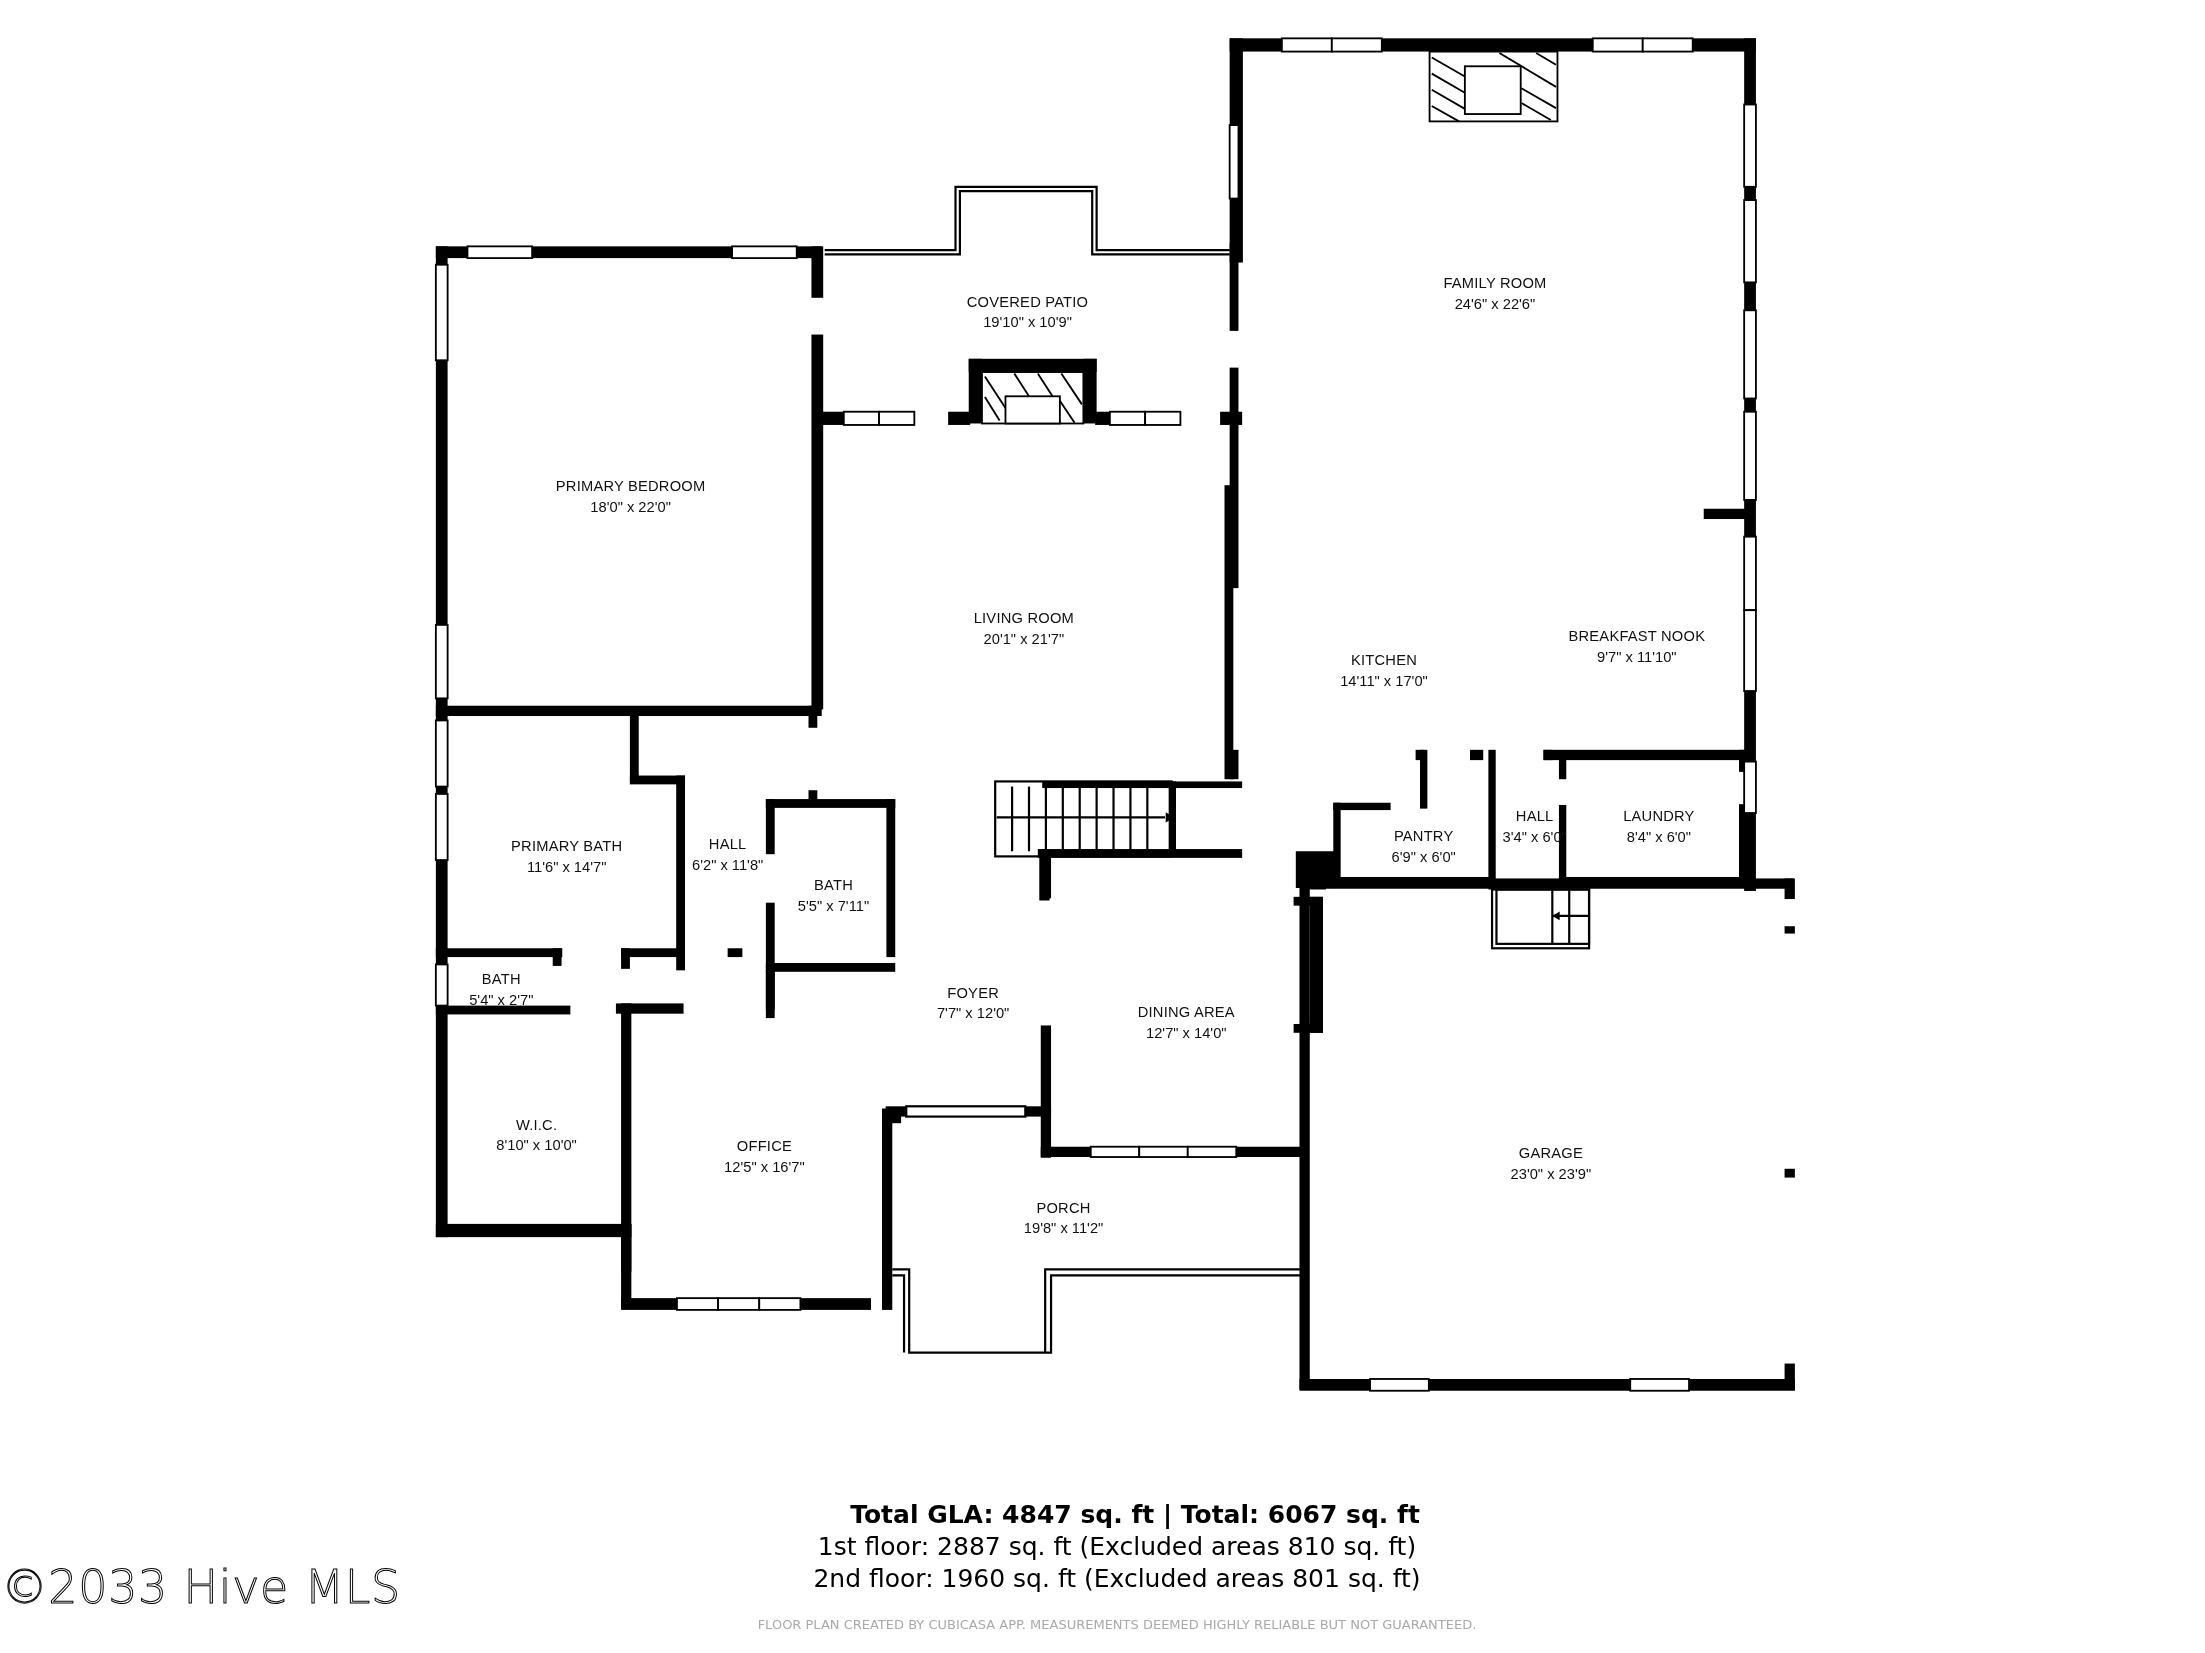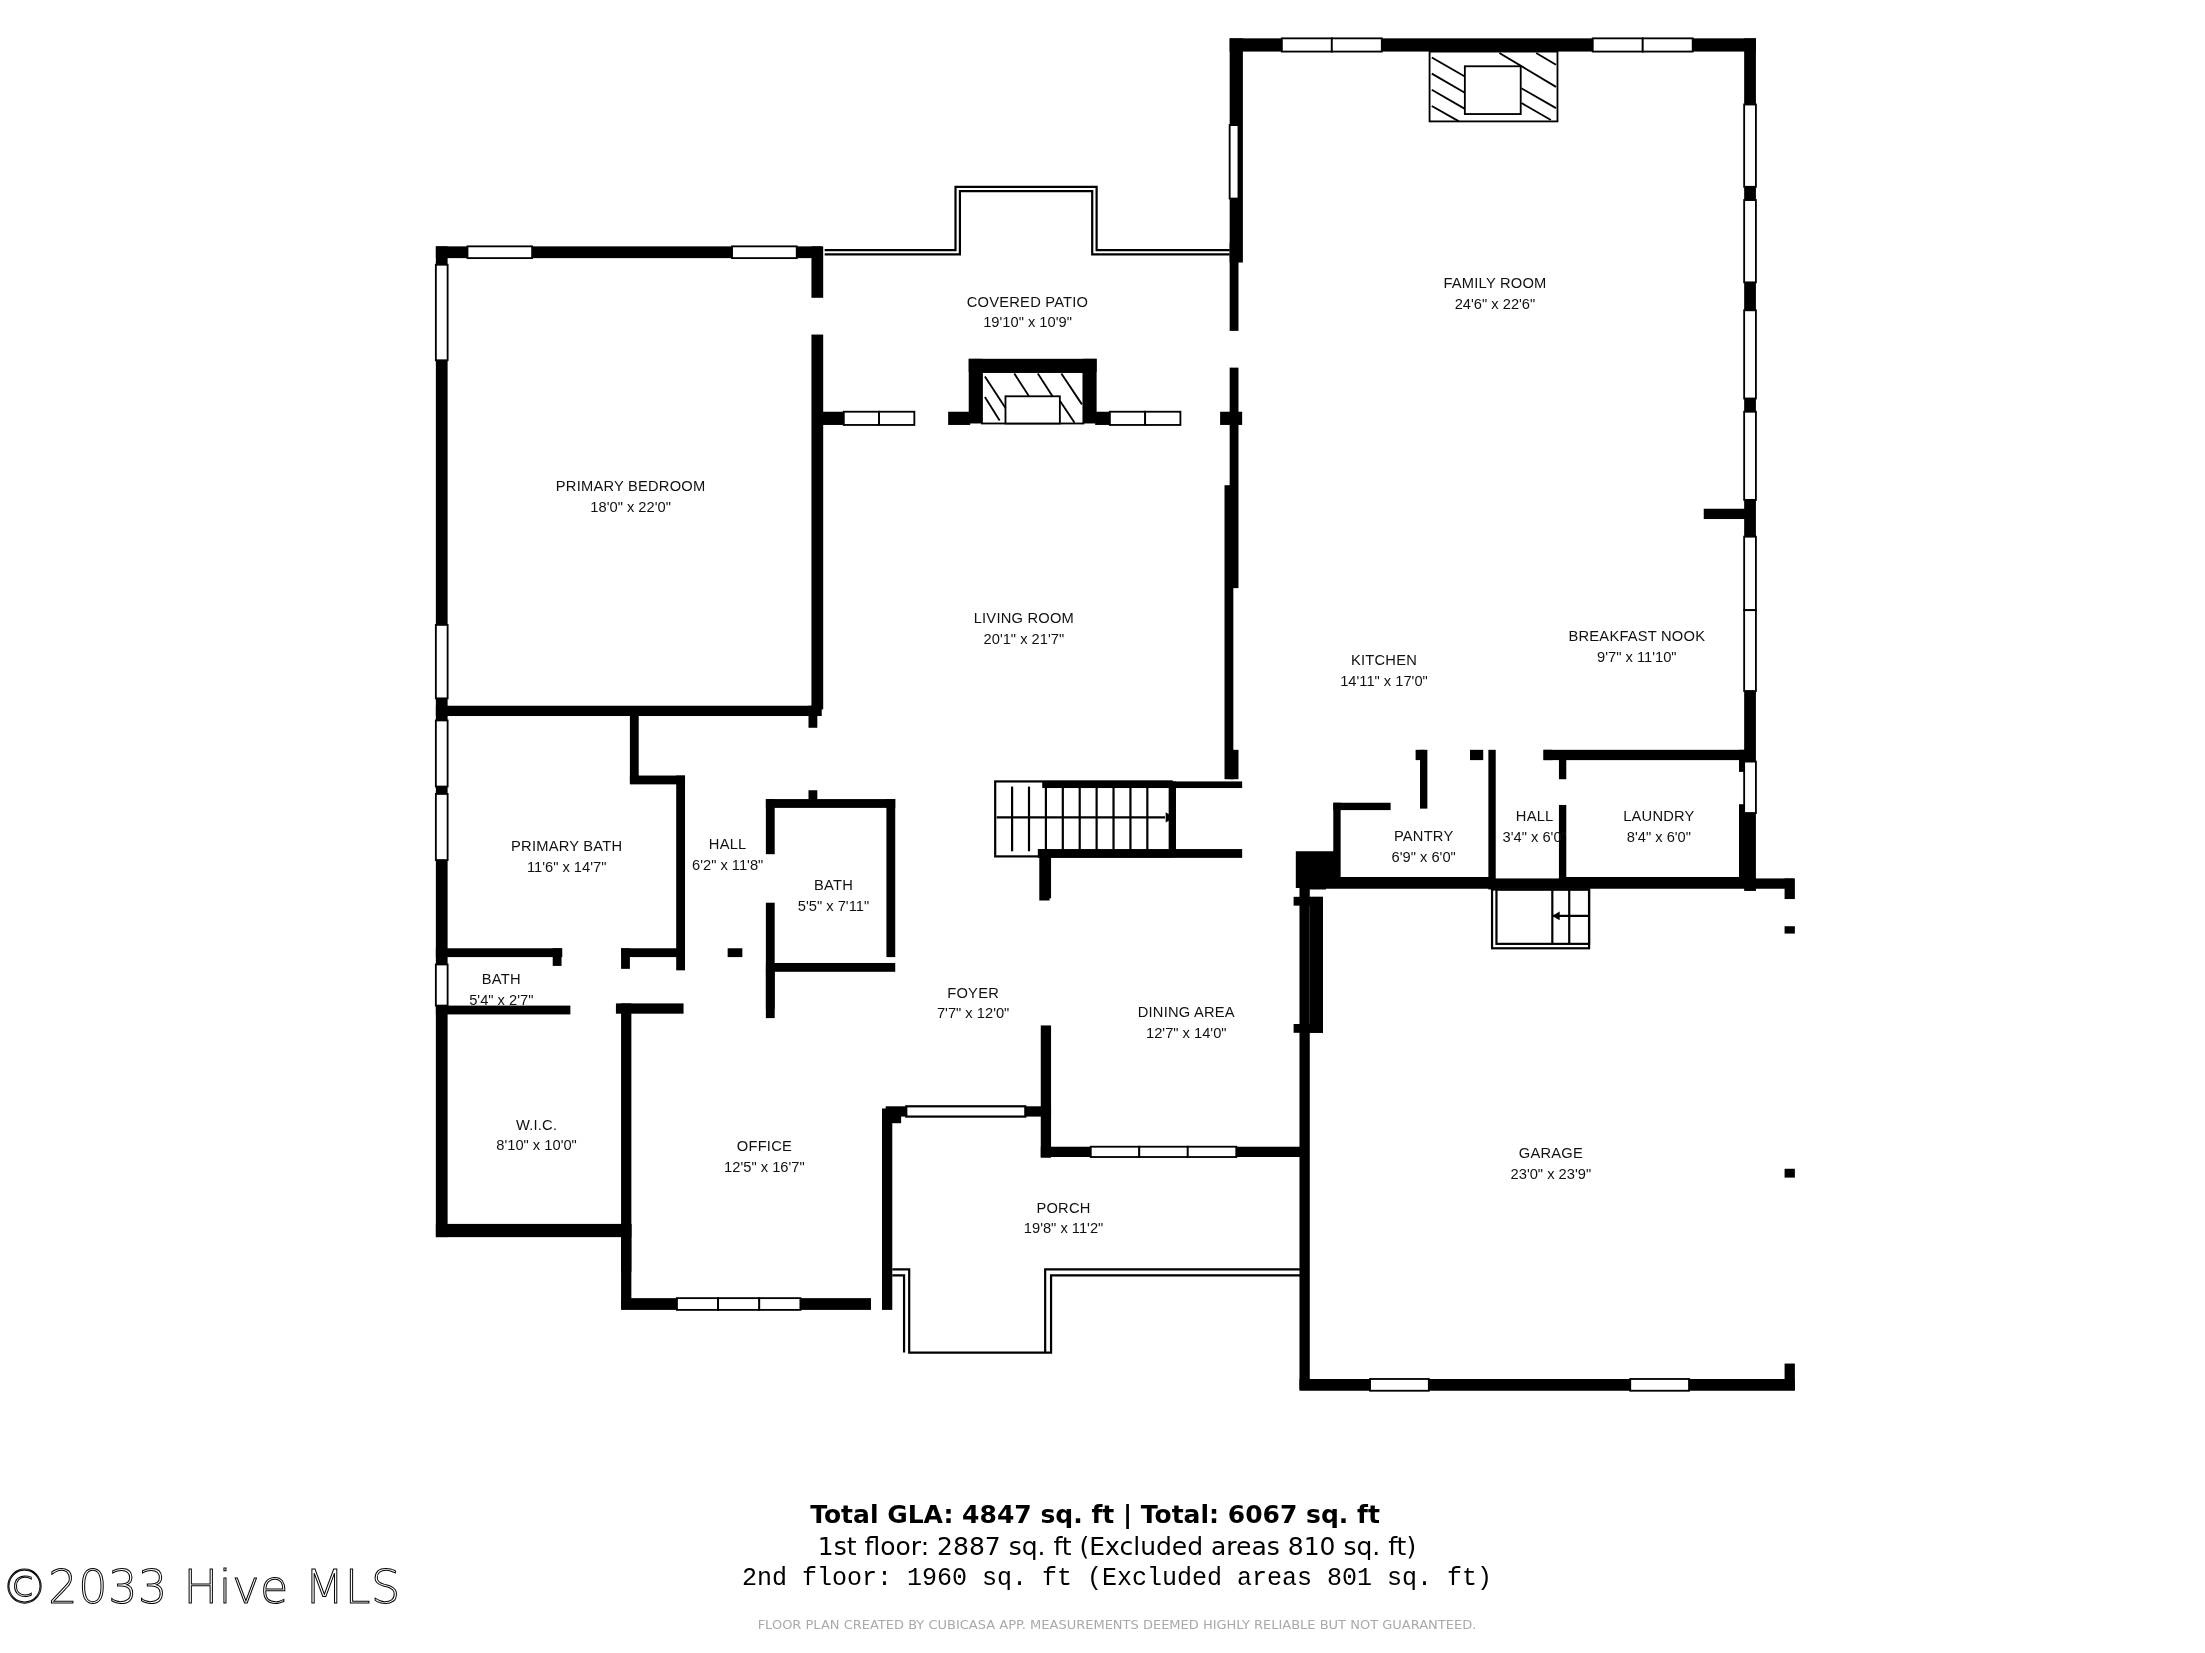--- a/index.html
+++ b/index.html
@@ -6,24 +6,24 @@
   body { width: 2205px; height: 1654px; position: relative; overflow: hidden; font-family: "DejaVu Sans", sans-serif; }
   #plan { position: absolute; left: 0; top: 0; width: 2205px; height: 1654px; }
   .wall { fill: #000000; }
   .thin { fill: none; stroke: #000000; stroke-width: 3; }
   .win { fill: #ffffff; stroke: #000000; stroke-width: 2.5; }
   .hatch { stroke: #000000; stroke-width: 2.5; }
   .room-label { font-family: "Liberation Sans", sans-serif; font-size: 20px; fill: #111111; text-anchor: middle; letter-spacing: 0.3px; }
   .room-dim { font-family: "Liberation Sans", sans-serif; font-size: 20px; fill: #111111; text-anchor: middle; }
   .marker { fill: #000000; }
   .summary { position: absolute; left: 0; width: 2205px; text-align: center; color: #000; font-family: "DejaVu Sans", sans-serif; }
-  .summary-total { top: 1500px; font-size: 25px; font-weight: bold; left: 360px; width: 1470px; }
+  .summary-total { top: 1500px; font-size: 25px; font-weight: bold; left: 400px; width: 1470px; }
   .summary-floor { font-size: 25px; left: 382px; width: 1470px; }
   .summary-floor.f1 { top: 1532px; }
-  .summary-floor.f2 { top: 1564px; font-family: Liberation Mono, monospace; }
+  .summary-floor.f2 { top: 1564px; }
   .disclaimer { position: absolute; top: 1617px; left: 382px; width: 1470px; text-align: center; font-size: 13px; color: #a9a9a9; font-family: "DejaVu Sans", sans-serif; }
   .watermark { position: absolute; left: 1.5px; top: 1560px; font-size: 46px; font-weight: 100; color: #ffffff; -webkit-text-stroke: 1px #000000; font-family: "DejaVu Sans", sans-serif; letter-spacing: 0.7px; }
 </style>
 </head>
 <body>
 
 <svg id="plan" viewBox="0 0 3000 2250" xmlns="http://www.w3.org/2000/svg">
 
   <g>
 

